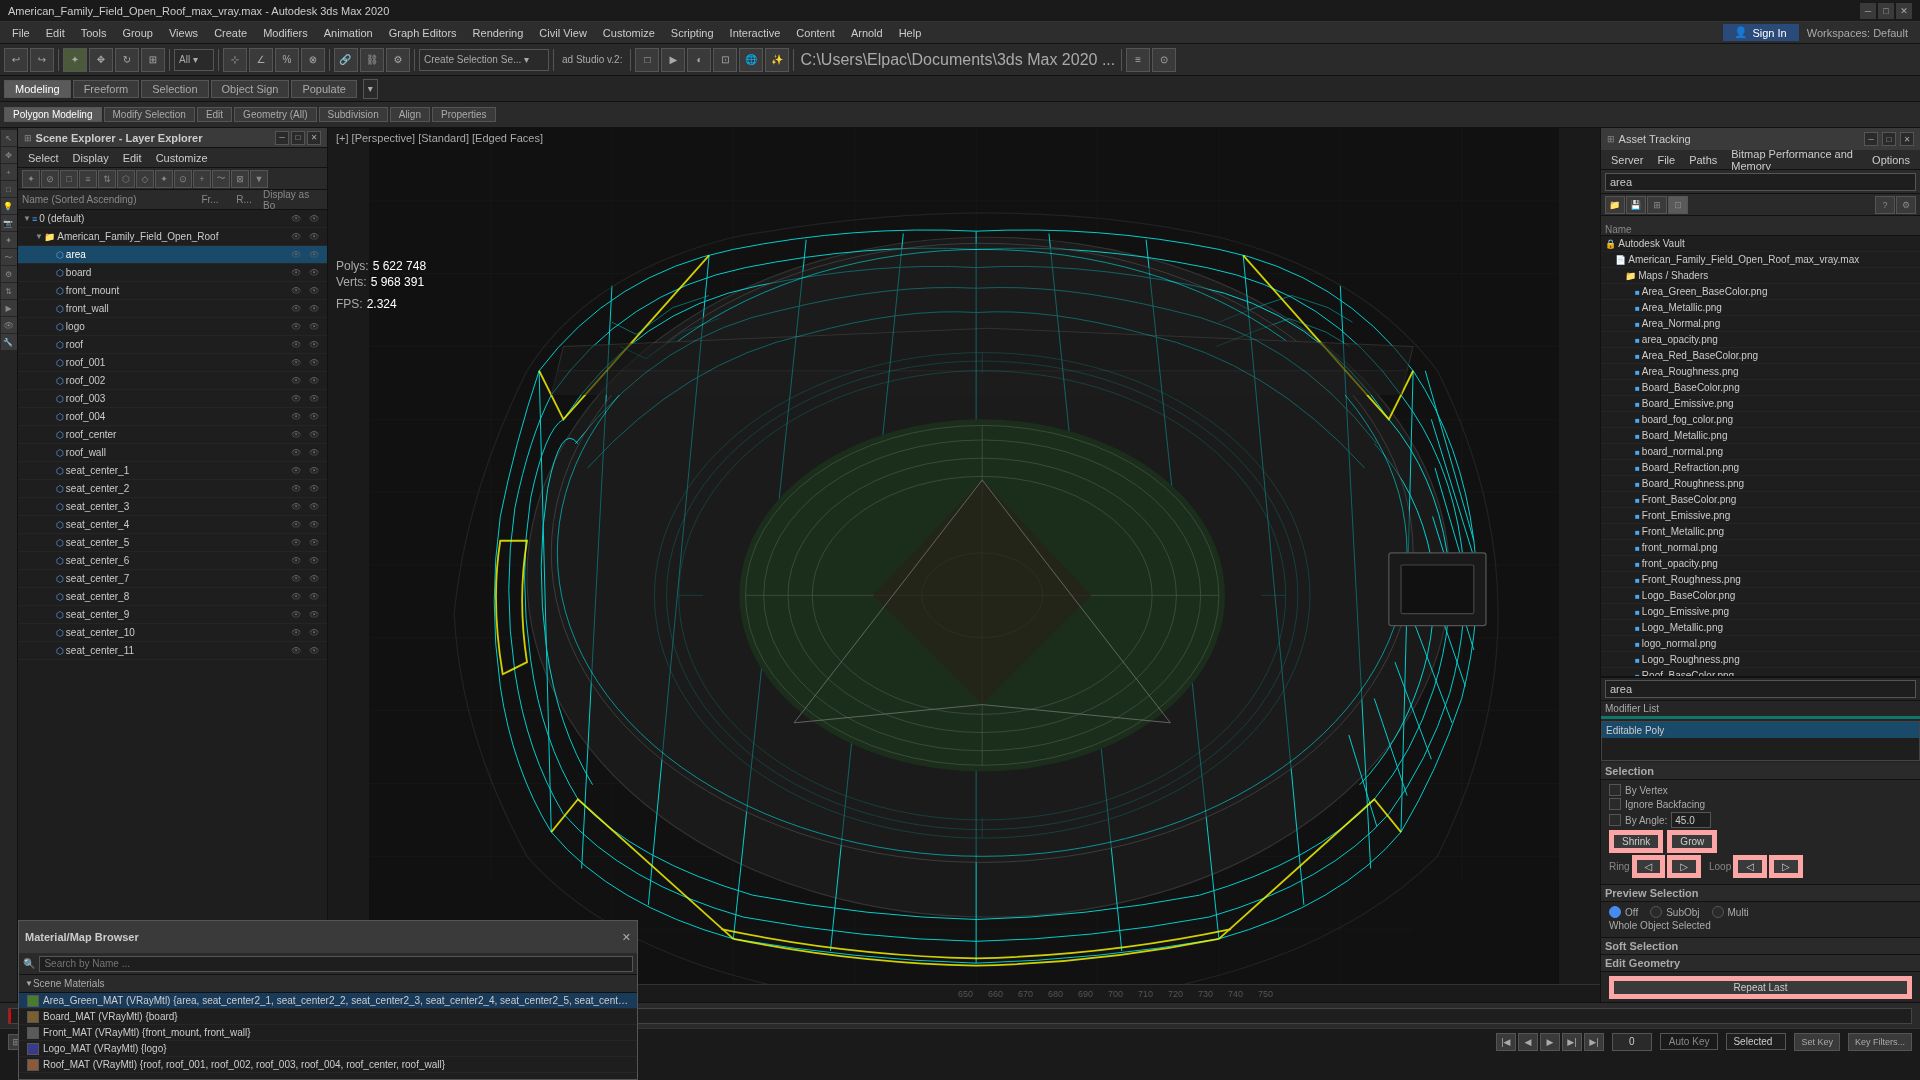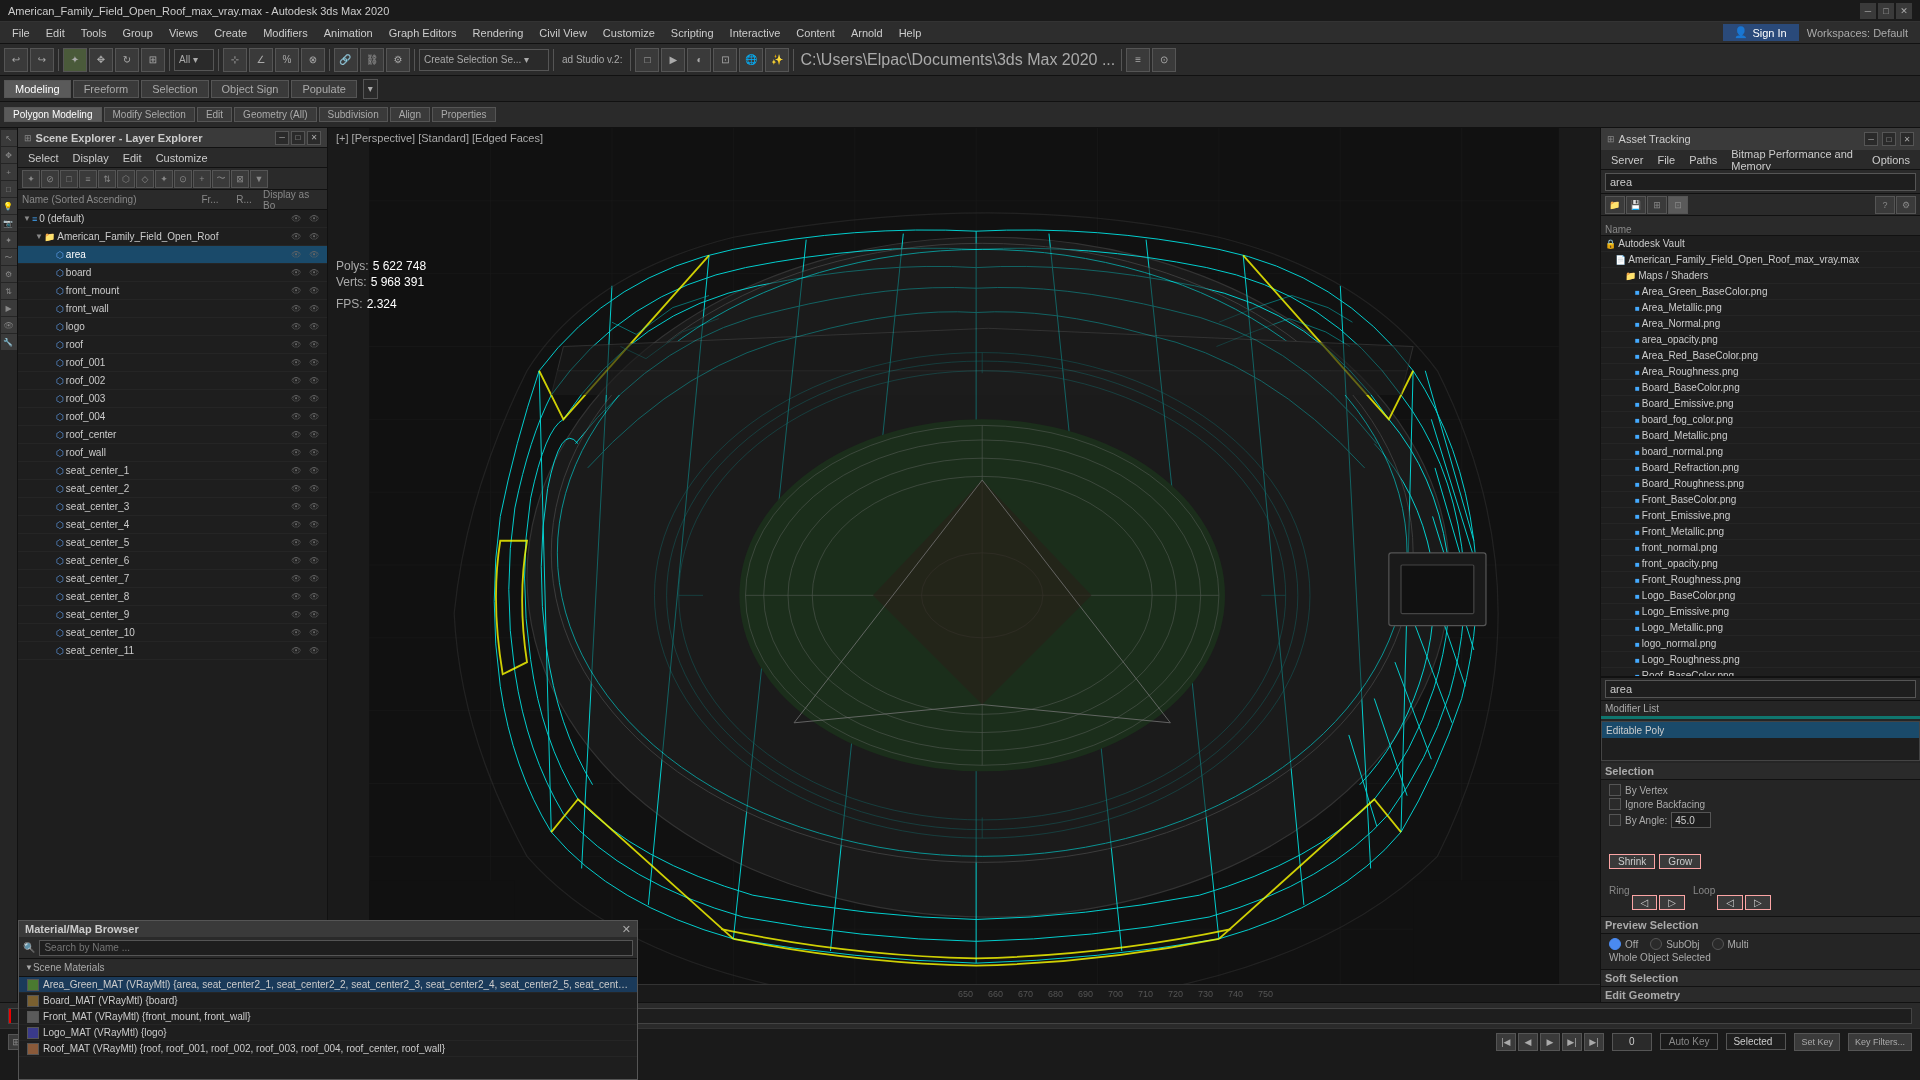--- a/index.html
+++ b/index.html
@@ -396,42 +396,41 @@
       width: 50px; height: 16px;
       background: #1e1e1e;
       border: 1px solid #555;
       color: #cccccc;
       font-size: 10px;
       padding: 1px 3px;
     }
     .modifier-btn {
       padding: 1px 8px;
       background: #3a3a3a;
-      border: 1px solid #fca5a5;
+      border: 5px solid #fca5a5;
       color: #cccccc;
       font-size: 10px;
       cursor: pointer;
-      margin-top: 24px;
     }
 
     
     #mat-browser {
       position: absolute;
       bottom: 0;
       left: 18px;
       width: 620px;
       height: 160px;
       background: #252525;
       border: 1px solid #555;
       display: flex;
       flex-direction: column;
       z-index: 10;
     }
     .mat-title-bar {
-      height: 16px;
+      height: 32px;
       background: #3a3a3a;
       display: flex;
       align-items: center;
       padding: 0 6px;
       font-size: 11px;
       color: #cccccc;
       gap: 4px;
     }
     .mat-title { flex: 1; font-weight: bold; }
     .mat-close { cursor: pointer; color: #aaa; }

